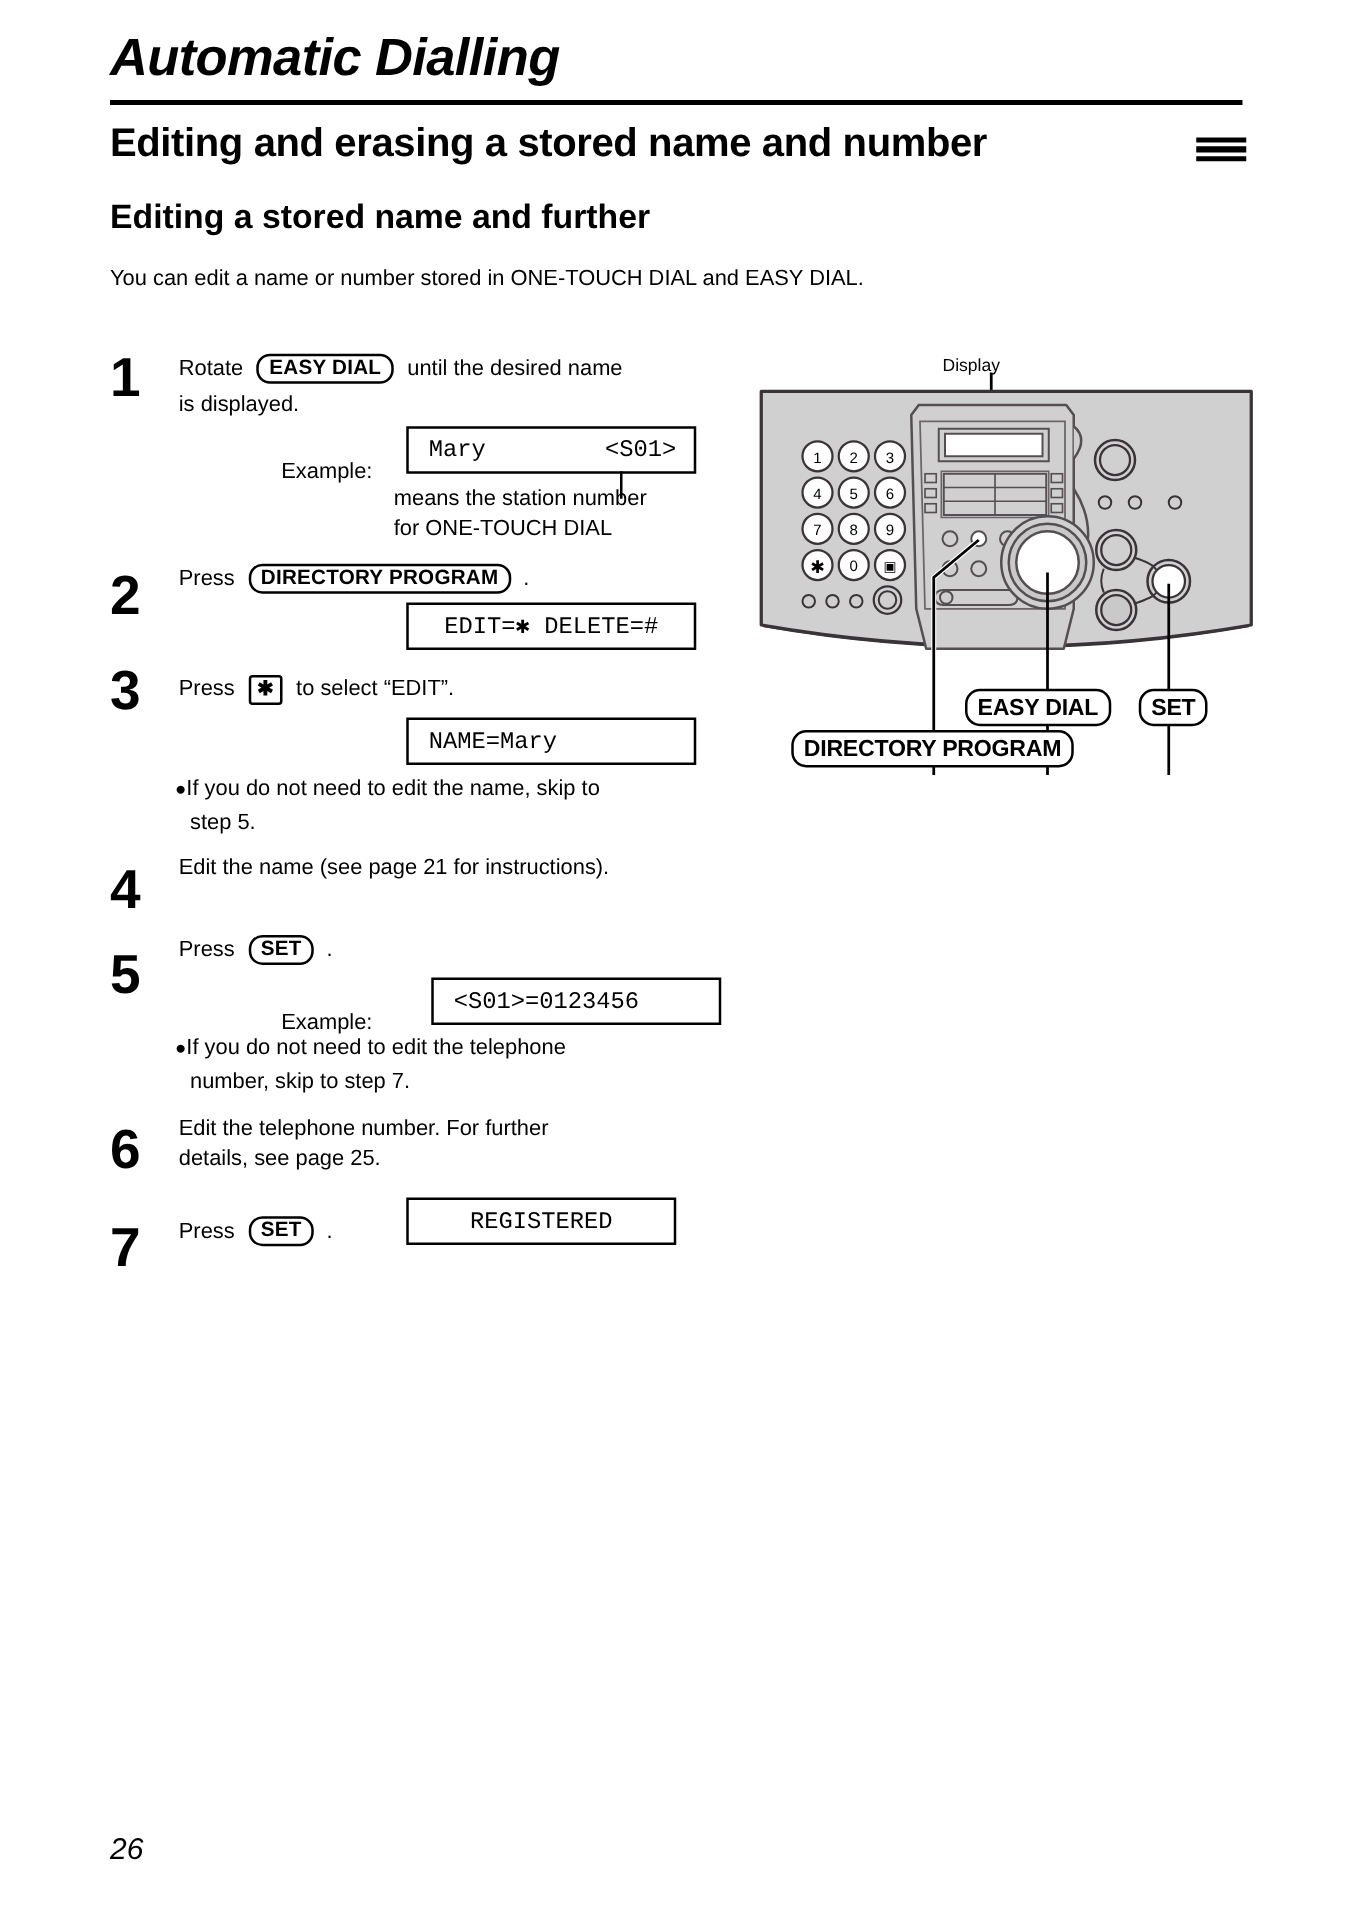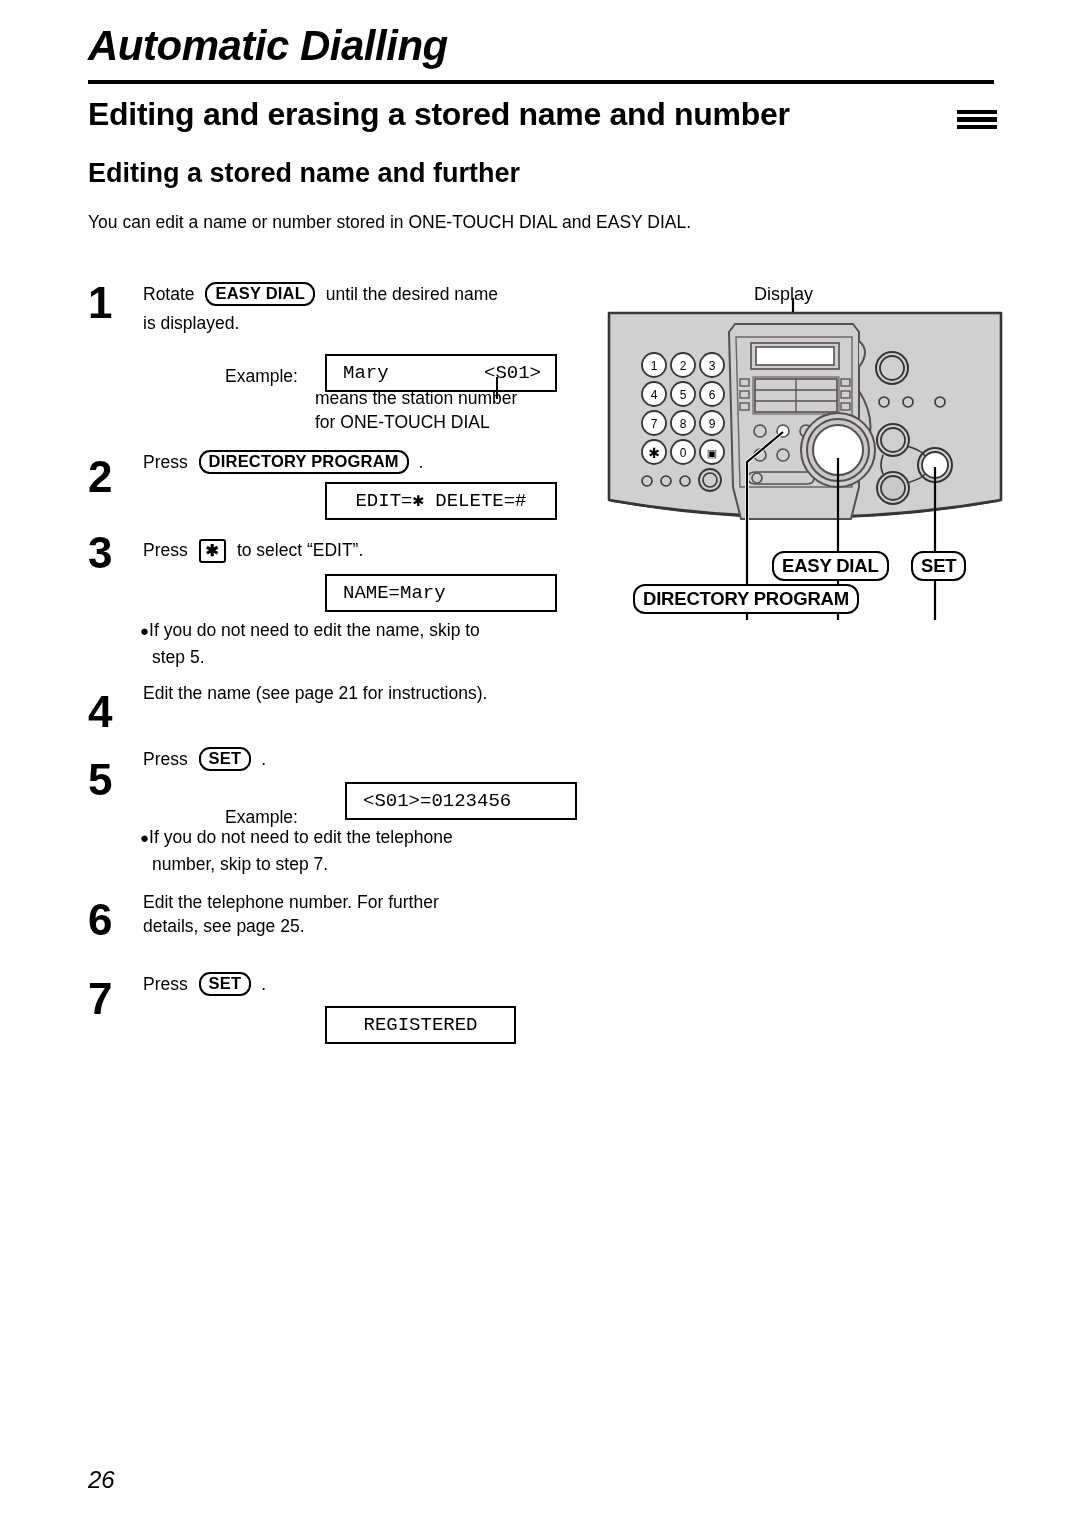--- a/index.html
+++ b/index.html
@@ -185,21 +185,21 @@
     position: absolute;
     left: 595px;
     top: 275px;
     width: 420px;
     height: 345px;
   }
   #fax-figure svg { display: block; }
 
   .diag-label {
     position: absolute;
-    font-size: 18px;
+    font-size: 14px;
     white-space: nowrap;
   }
   .callout {
     position: absolute;
     border: 2.5px solid #000;
     border-radius: 12px;
     background: #fff;
     font-weight: bold;
     font-size: 18.5px;
     line-height: 25px;
@@ -226,21 +226,21 @@
 
 <div class="step-num" style="left:88px; top:281px;">1</div>
 <div class="step-body nowrap" style="left:143px; top:282px;">
   <span>Rotate</span>
   <span style="display:inline-block;width:6px;"></span><span class="key">EASY DIAL</span><span style="display:inline-block;width:6px;"></span>
   <span>until the desired name</span>
 </div>
 <div class="step-body nowrap" style="left:143px; top:311px;">is displayed.</div>
 
 <div class="example-label" style="left:225px; top:341px;">Example:</div>
-<div class="lcd" style="left:325px; top:341px; width:232px;margin-top:13px;">
+<div class="lcd" style="left:325px; top:341px; width:232px;">
   <div class="lcd-inner">
     <span class="lcd-left">Mary</span>
     <span class="lcd-spacer"></span>
     <span class="lcd-right">&lt;S01&gt;</span>
   </div>
 </div>
 <div id="s01-leader"></div>
 
 <div class="step-body nowrap" style="left:315px; top:386px;">means the station number</div>
 <div class="step-body nowrap" style="left:315px; top:410px;">for ONE-TOUCH DIAL</div>
@@ -290,21 +290,21 @@
 <div class="step-num" style="left:88px; top:898px;">6</div>
 <div class="step-body nowrap" style="left:143px; top:890px;">Edit the telephone number. For further</div>
 <div class="step-body nowrap" style="left:143px; top:914px;">details, see page 25.</div>
 
 <div class="step-num" style="left:88px; top:977px;">7</div>
 <div class="step-body nowrap" style="left:143px; top:972px;">
   <span>Press</span>
   <span style="display:inline-block;width:6px;"></span><span class="key">SET</span><span style="display:inline-block;width:5px;"></span>
   <span>.</span>
 </div>
-<div class="lcd center" style="left:325px; top:1006px; width:191px;">
+<div class="lcd center" style="left:325px; top:958px; width:216px;">
   <div class="lcd-inner"><span>REGISTERED</span></div>
 </div>
 
 <div class="diag-label" style="left:754px; top:284px;">Display</div>
 
 <div id="fax-figure">
 <svg width="420" height="345" viewBox="0 0 420 345" xmlns="http://www.w3.org/2000/svg">
   <defs>
     <clipPath id="bodyclip">
       <path d="M14,38 L406,38 L406,228 Q210,258 14,228 Z"></path>

